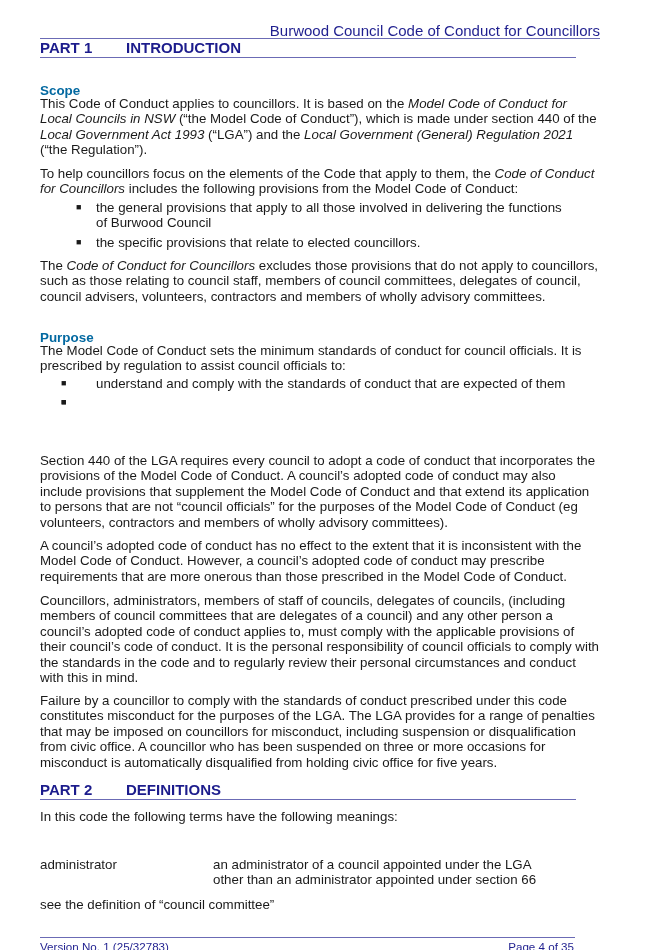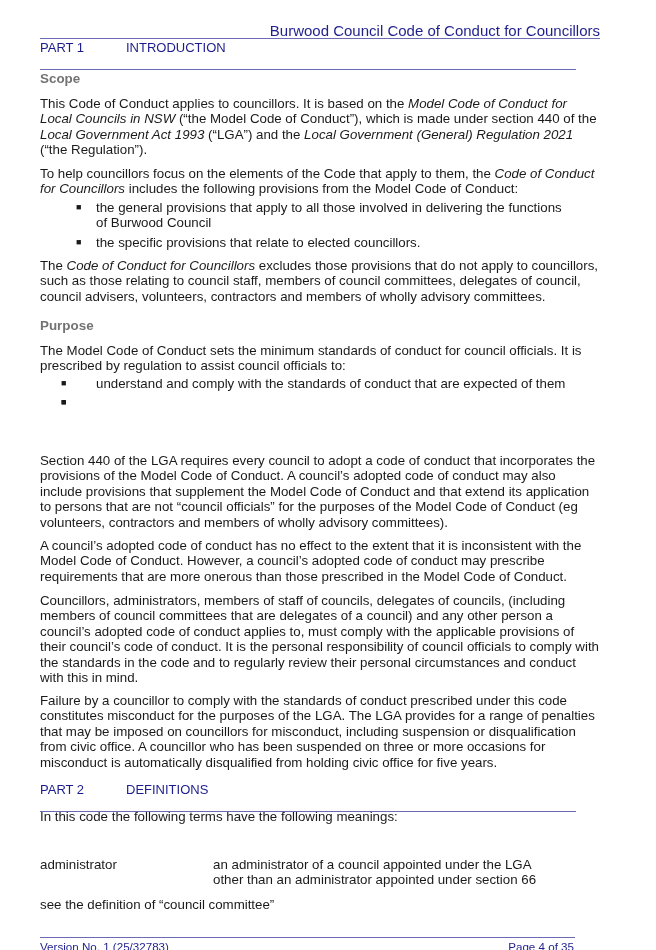--- a/index.html
+++ b/index.html
@@ -8,25 +8,25 @@
     font-family: "Liberation Sans", sans-serif; color: #1a1a1a;
     font-size: 13.3px; line-height: 15.4px;
   }
   .running-header {
     position: absolute; left: 40px; top: 24px; width: 560px;
     text-align: right; color: #1f1f8f; font-size: 15px; line-height: 13px;
   }
   .header-rule { position: absolute; left: 40px; top: 38px; width: 560px; height: 0; border-top: 1px solid #6b6bb5; }
   .part-heading {
     position: absolute; left: 40px; width: 536px;
-    color: #1c1c8c; font-weight: normal; font-size: 13px; line-height: 16px;
-    border-bottom: 1px solid #6b6bb5; padding-bottom: 13px;
+    color: #1c1c8c; font-weight: bold; font-size: 15px; line-height: 16px;
+    border-bottom: 1px solid #6b6bb5; padding-bottom: 1px;
   }
   .part-heading .num { display: inline-block; width: 86px; }
-  .sub-heading { position: absolute; left: 40px; color: #737373; font-weight: bold; font-size: 13.4px; }
+  .sub-heading { position: absolute; left: 40px; color: #0369a1; font-weight: bold; font-size: 13.4px; margin-top: 12px; }
   .para { position: absolute; left: 40px; width: 560px; margin: 0; }
   .para i { font-style: italic; }
   .bullets { position: absolute; left: 40px; width: 560px; margin: 0; padding: 0; list-style: none; }
   .bullets li { position: relative; margin-bottom: 4px; }
   .bullets .mark { position: absolute; font-size: 9px; }
   .bullets .txt { display: block; }
   .b1 .mark { left: 36px; } .b1 .txt { margin-left: 56px; width: 480px; }
   .b2 .mark { left: 21px; } .b2 .txt { margin-left: 56px; width: 490px; }
   .defs { position: absolute; left: 40px; width: 560px; margin-top: 15px; }
   .def-row { display: flex; margin-bottom: 9px; }

